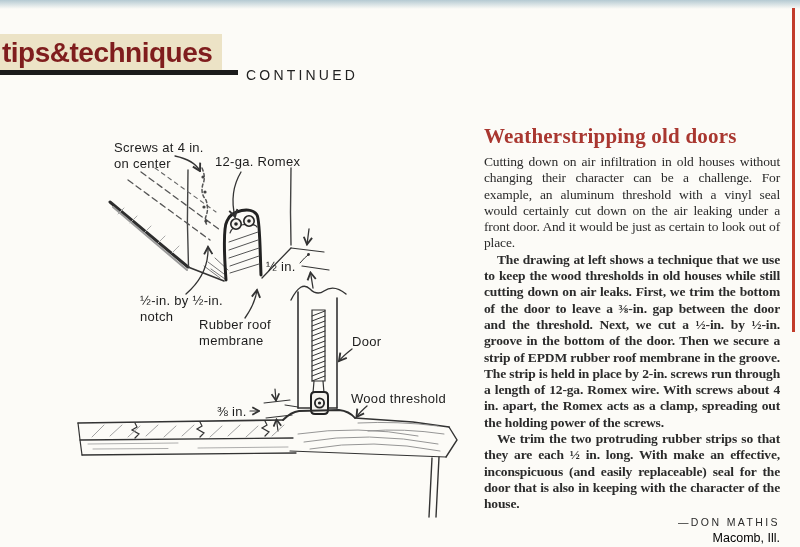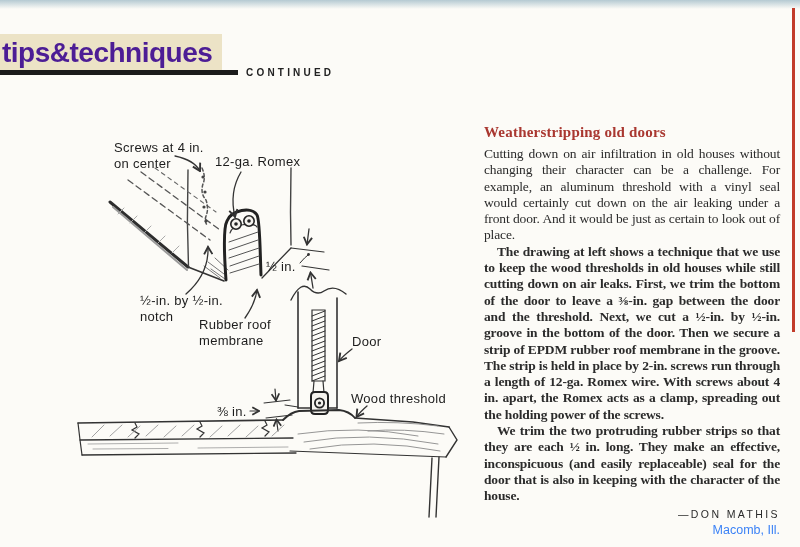--- a/index.html
+++ b/index.html
@@ -14,61 +14,61 @@
     background:linear-gradient(to bottom, #b5cad2, rgba(253,252,249,0));
   }
   .masthead-bar {
     position:absolute; left:0; top:34px; width:222px; height:36px;
     background:#ece3c6;
   }
   .masthead-text {
     position:absolute; left:2px; top:3px;
     font-family:"Liberation Sans", sans-serif;
     font-weight:bold; font-size:28px; letter-spacing:-0.5px;
-    color:#4c1d95; white-space:nowrap;
+    color:#7f1d1d; white-space:nowrap;
   }
   .masthead-rule {
     position:absolute; left:0; top:70px; width:238px; height:5px;
     background:#1b1b1b;
   }
   .continued {
     position:absolute; left:246px; top:67px;
-    font-size:10px; font-weight:bold; letter-spacing:3.2px; color:#222;
+    font-size:14px; font-weight:normal; letter-spacing:3.2px; color:#222;
   }
   .red-edge-line {
     position:absolute; left:792px; top:8px; width:3px; height:324px;
     background:#c23b2a;
   }
   .drawing-wrap { position:absolute; left:58px; top:122px; width:424px; height:410px;text-decoration:underline; }
   .dlabel {
     font-family:"Liberation Sans", sans-serif;
     font-size:13px; fill:#1d1d1d; letter-spacing:0.3px;
   }
   .article {
     position:absolute; left:484px; top:124px; width:296px;
   }
   .article-title {
     font-family:"Liberation Serif", serif;
-    font-weight:bold; font-size:15px; color:#a93730;
+    font-weight:bold; font-size:21px; color:#a93730;
     margin-bottom:5px; letter-spacing:0.2px;
   }
   .article p {
     font-family:"Liberation Serif", serif;
     font-size:13.5px; line-height:16.3px; color:#2b2b2b;
     text-align:justify; letter-spacing:-0.15px;
   }
   .article p + p { text-indent:13px;font-weight:bold; }
   .byline-block { margin-top:3px; text-align:right; }
   .byline {
     font-family:"Liberation Sans", sans-serif;
     font-size:10.5px; letter-spacing:2.4px; color:#2a2a2a;
   }
   .byline-loc {
     font-family:"Liberation Sans", sans-serif;
-    font-size:12.5px; color:#3b82f6; margin-top:3px;
+    font-size:12.5px; color:#000000; margin-top:3px;
   }
 </style>
 </head>
 <body>
 
 <div class="scan-top-band"></div>
 
 <div class="masthead-bar">
   <div class="masthead-text">tips&amp;techniques</div>
 </div>
@@ -204,18 +204,18 @@
   <text class="dlabel" x="294" y="224">Door</text>
   <text class="dlabel" x="159" y="294">⅜ in.</text>
   <text class="dlabel" x="293" y="281">Wood threshold</text>
 </svg>
 </div>
 
 <div class="article">
   <div class="article-title">Weatherstripping old doors</div>
   <p>Cutting down on air infiltration in old houses without changing their character can be a challenge. For example, an aluminum threshold with a vinyl seal would certainly cut down on the air leaking under a front door. And it would be just as certain to look out of place.</p>
   <p>The drawing at left shows a technique that we use to keep the wood thresholds in old houses while still cutting down on air leaks. First, we trim the bottom of the door to leave a ⅜-in. gap between the door and the threshold. Next, we cut a ½-in. by ½-in. groove in the bottom of the door. Then we secure a strip of EPDM rubber roof membrane in the groove. The strip is held in place by 2-in. screws run through a length of 12-ga. Romex wire. With screws about 4 in. apart, the Romex acts as a clamp, spreading out the holding power of the screws.</p>
-  <p>We trim the two protruding rubber strips so that they are each ½ in. long. They make an effective, inconspicuous (and easily replaceable) seal for the door that is also in keeping with the character of the house.</p>
+  <p>We trim the two protruding rubber strips so that they are each ½ in. long. With make an effective, inconspicuous (and easily replaceable) seal for the door that is also in keeping with the character of the house.</p>
   <div class="byline-block">
     <div class="byline">—DON MATHIS</div>
     <div class="byline-loc">Macomb, Ill.</div>
   </div>
 </div>
 
 </body></html>

